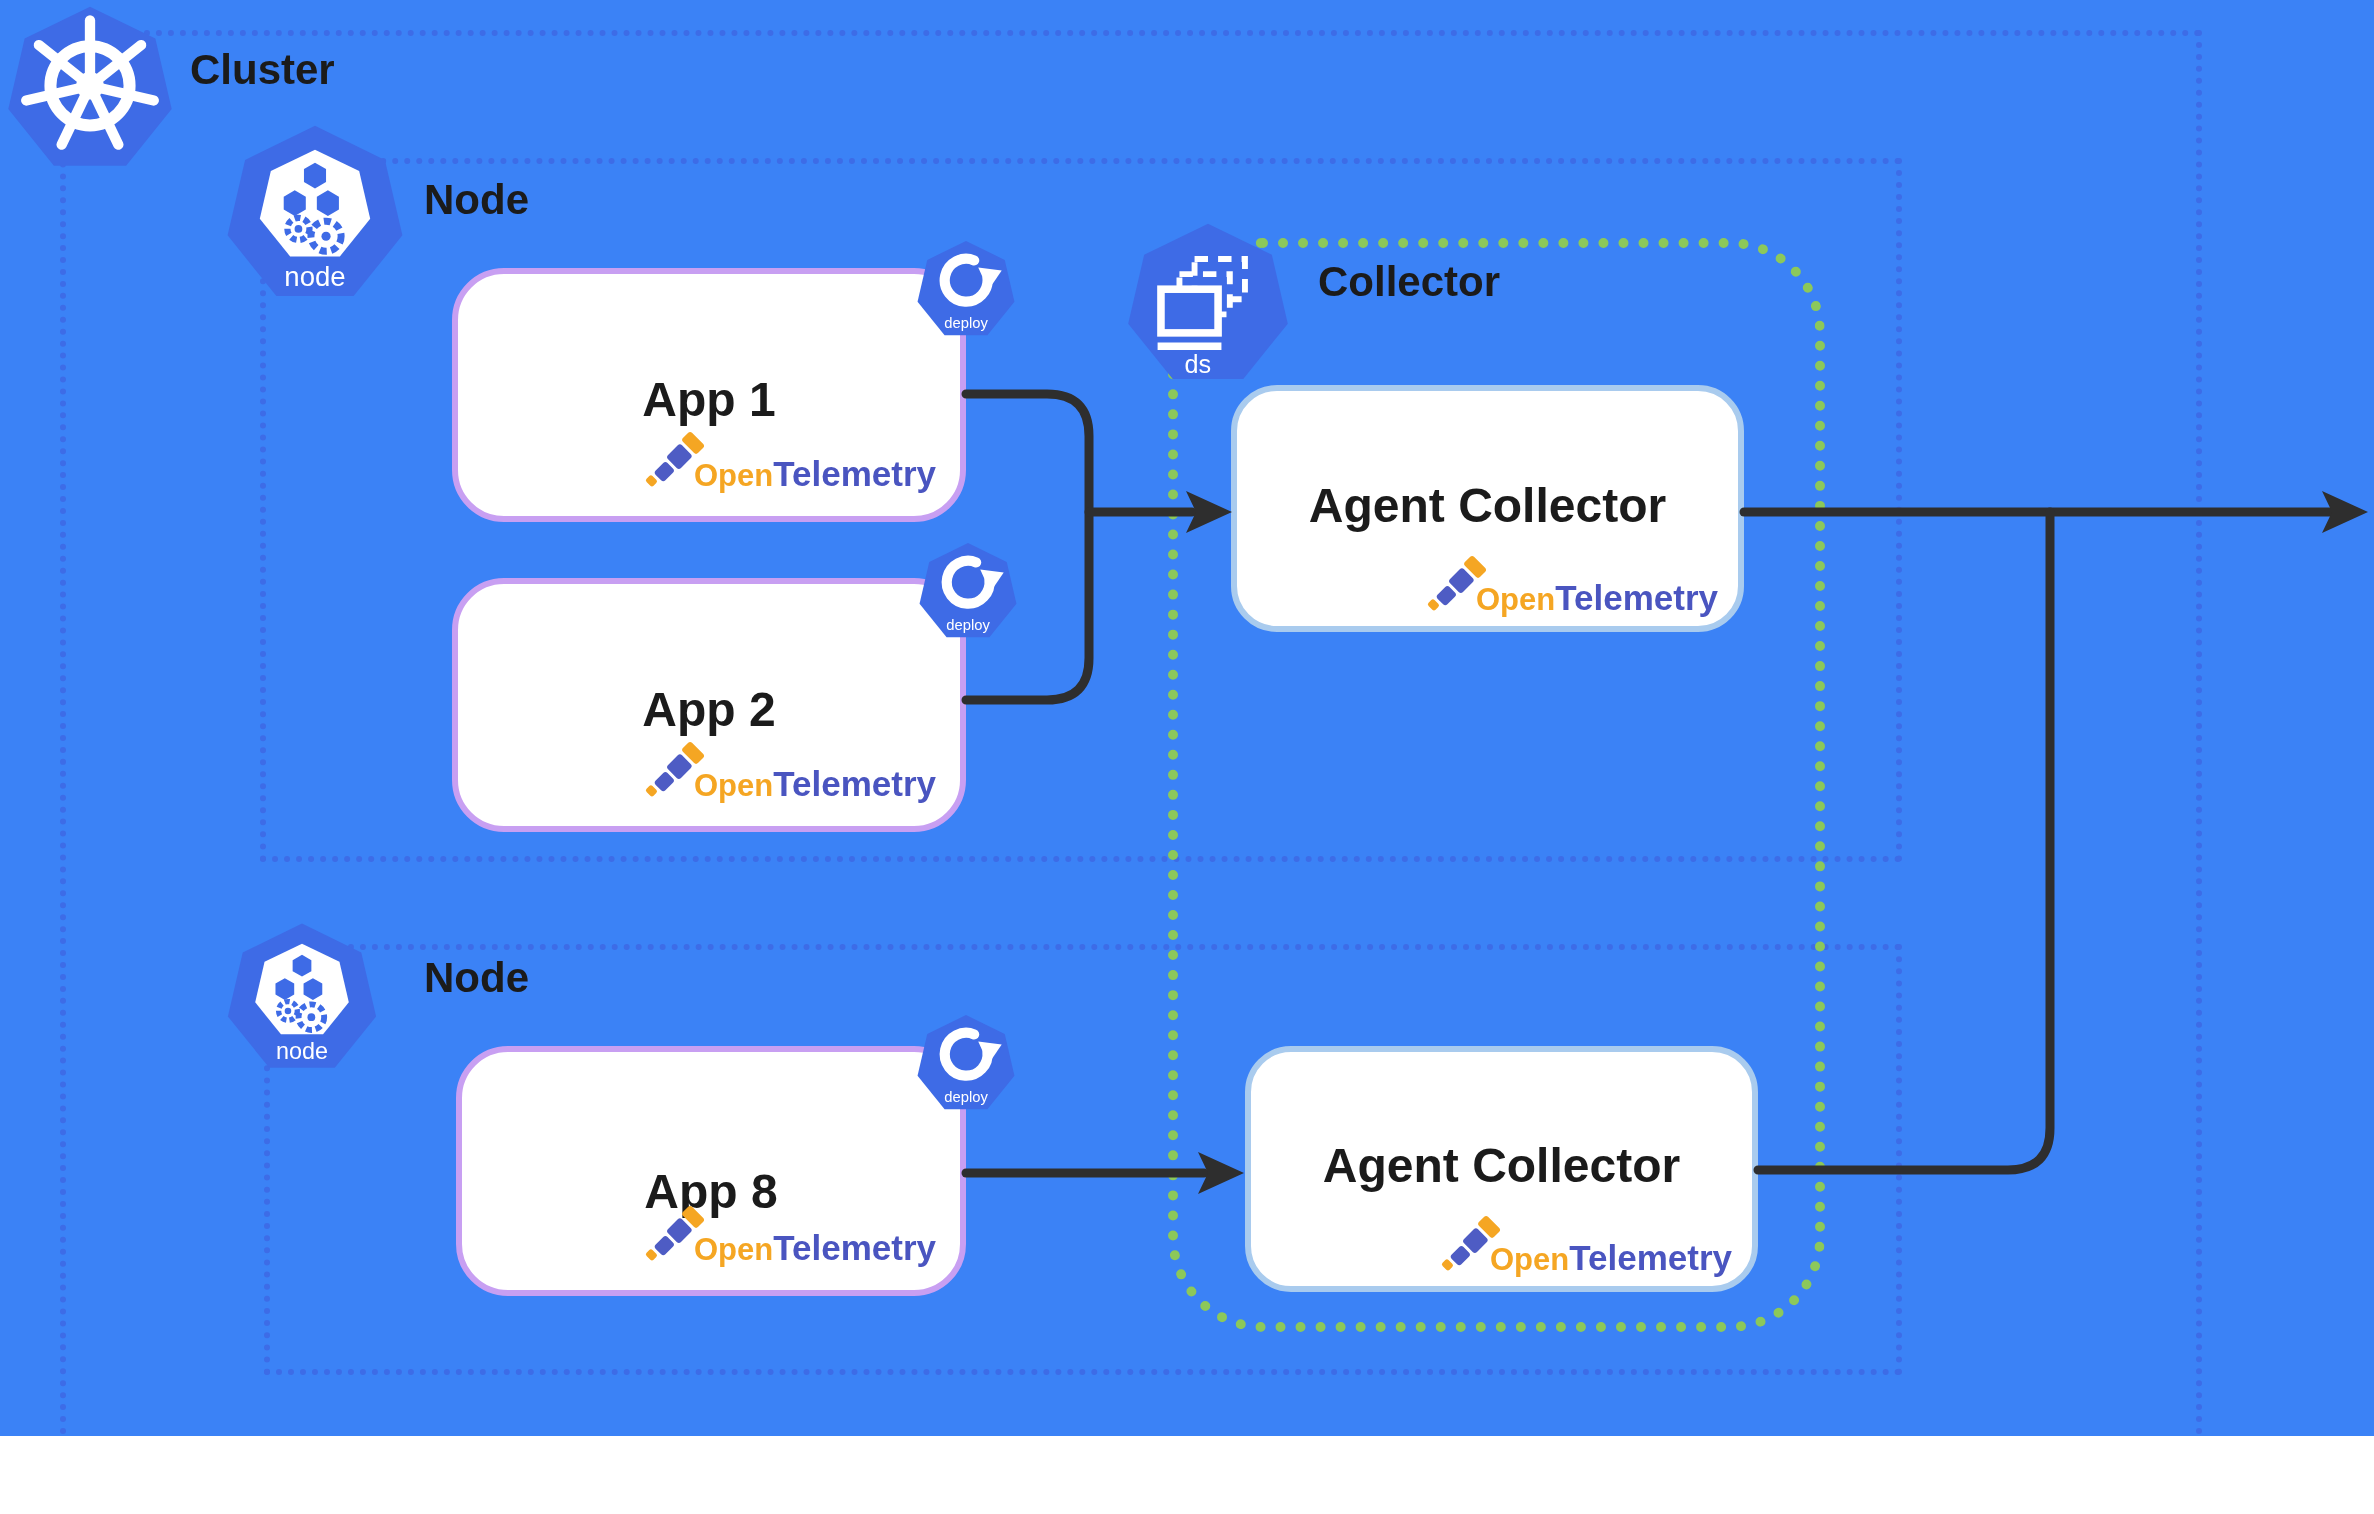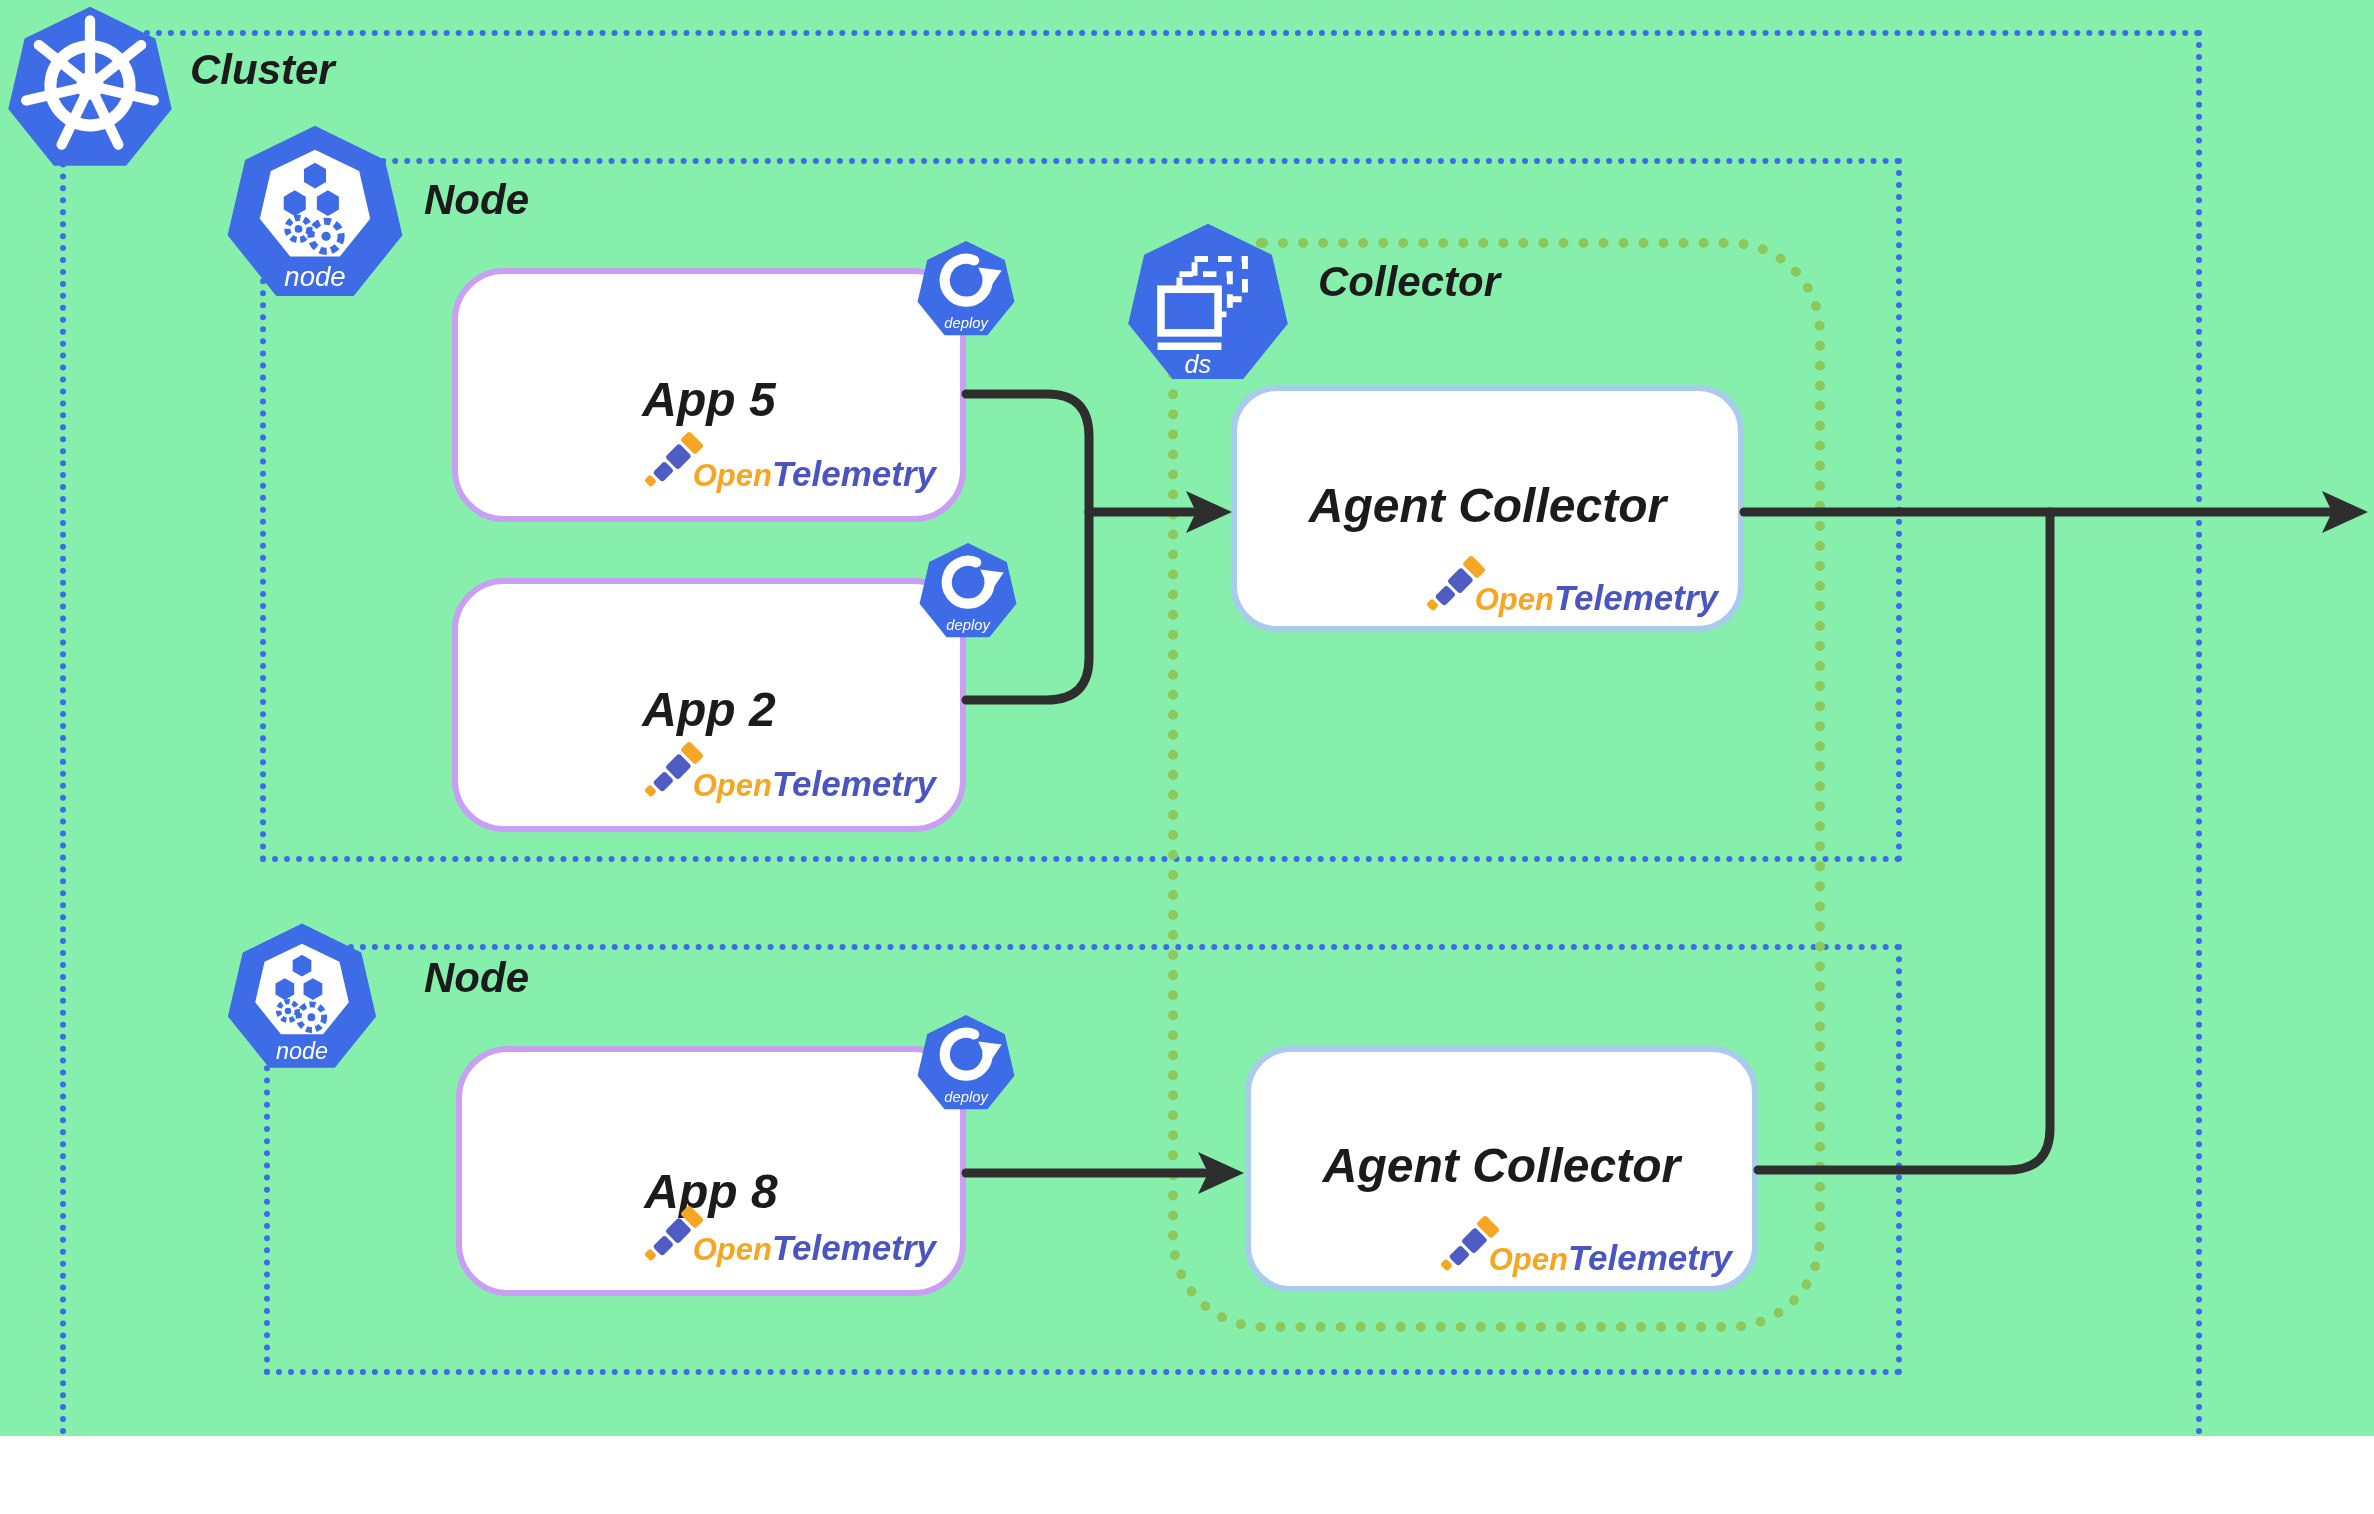--- a/index.html
+++ b/index.html
@@ -1,17 +1,17 @@
 <!DOCTYPE html>
 <html><head>
 <meta charset="utf-8">
 <style>
   html,body{margin:0;padding:0;background:#ffffff;}
-  .canvas{position:relative;width:2374px;height:1436px;background:#86efac;overflow:hidden;
-          font-family:"Liberation Sans", sans-serif;font-style:italic;}
+  .canvas{position:relative;width:2374px;height:1436px;background:#3b82f6;overflow:hidden;
+          font-family:"Liberation Sans", sans-serif;}
   .abs{position:absolute;}
   
   .cluster-box{left:60px;top:30px;width:2142px;height:1453px;border:6px dotted #3d6ce7;z-index:0;box-sizing:border-box;}
   .node-box{border:6px dotted #3d6ce7;z-index:1;box-sizing:border-box;}
   .node1{left:260px;top:158px;width:1642px;height:704px;}
   .node2{left:264px;top:944px;width:1638px;height:431px;}
   .ds-box{left:1168px;top:238px;width:657px;height:1094px;border:10px dotted #8cc85a;border-radius:95px;z-index:1;box-sizing:border-box;}
   .app-box{width:514px;height:254px;border:6px solid #c89ff2;border-radius:52px;z-index:2;box-sizing:border-box;background:#fff;}
   .app1{left:452px;top:268px;}
   .app2{left:452px;top:578px;}
@@ -98,21 +98,21 @@
     <polygon points="50,1 88,19.5 97.5,60.5 71,93.5 29,93.5 2.5,60.5 12,19.5" fill="#3e6be6"></polygon>
     <rect x="42" y="22" width="30" height="24" fill="none" stroke="#fff" stroke-width="3.5" stroke-dasharray="8 6"></rect>
     <rect x="33" y="31" width="30" height="24" fill="none" stroke="#fff" stroke-width="3.5" stroke-dasharray="8 6"></rect>
     <rect x="22" y="40" width="34" height="26" fill="#3e6be6" stroke="#fff" stroke-width="4.5"></rect>
     <line x1="20" y1="74" x2="58" y2="74" stroke="#fff" stroke-width="4.5"></line>
     <text x="44" y="90" text-anchor="middle" font-size="15" fill="#ffffff">ds</text>
   </svg>
   <div class="abs lbl lbl-ds">Collector</div>
 
   <div class="abs app-box app1">
-    <div class="app-label">App 5</div>
+    <div class="app-label">App 1</div>
     <div class="otel otel-app">
       <svg viewBox="0 0 100 100">
         <g transform="rotate(45 50 50)">
           <rect x="36" y="6" width="28" height="17" rx="4" fill="#f5a623"></rect>
           <rect x="38" y="27" width="24" height="26" rx="4" fill="#4e5cc4"></rect>
           <rect x="41" y="57" width="18" height="22" rx="4" fill="#4e5cc4"></rect>
           <rect x="40" y="83" width="13" height="11" rx="3" fill="#f5a623"></rect>
         </g>
       </svg>
       <span class="ot-open">Open</span>

